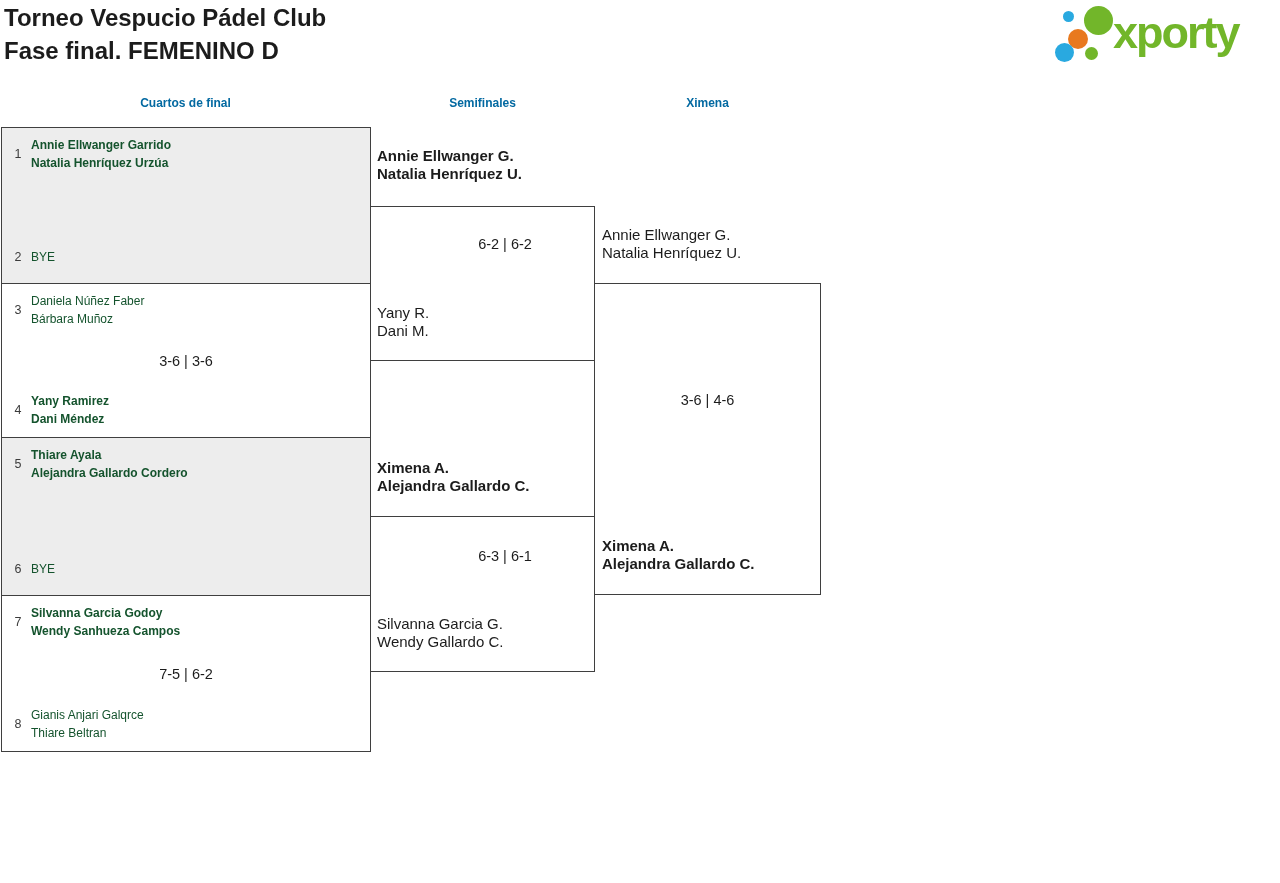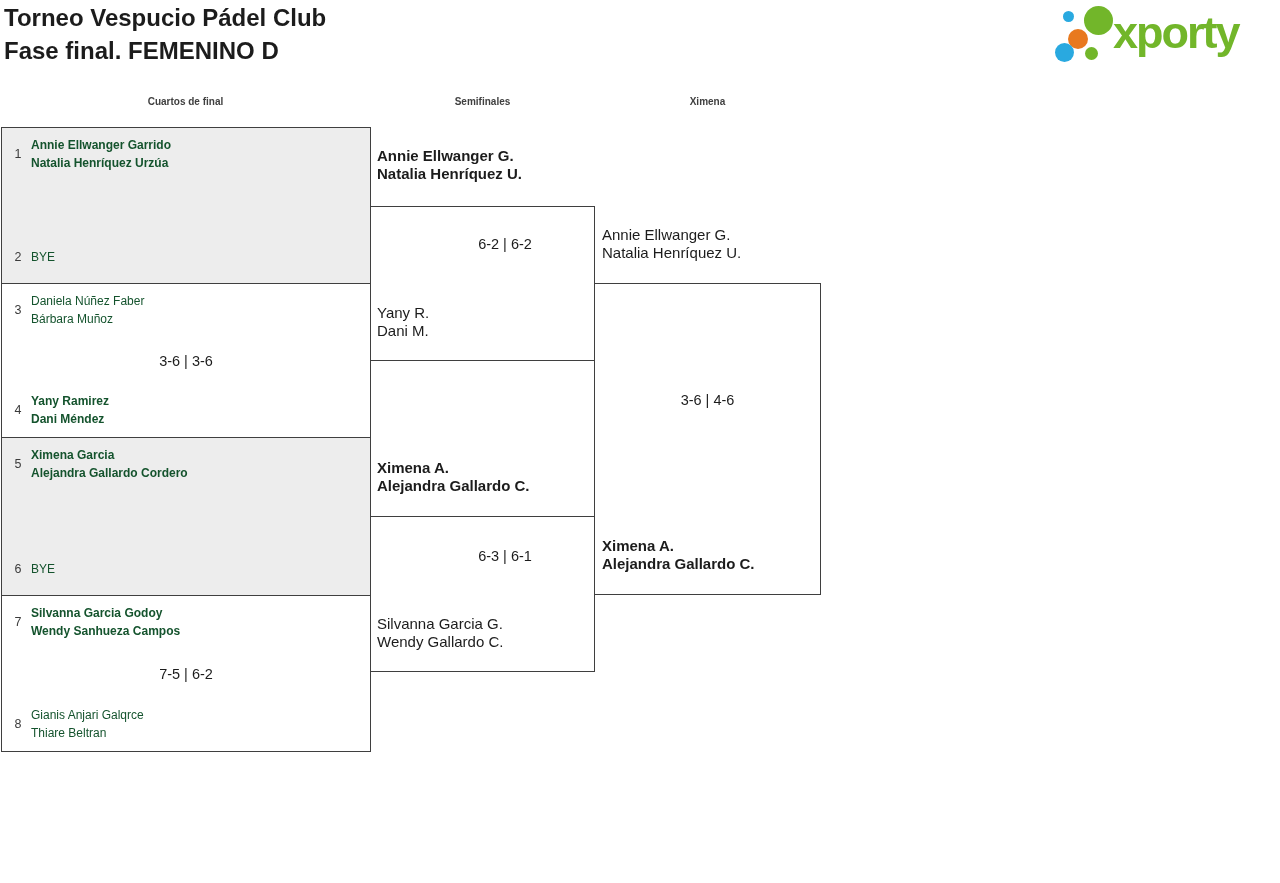--- a/index.html
+++ b/index.html
@@ -43,23 +43,23 @@
     line-height: 48px;
     color: #72b62a;
     text-align: right;
   }
 
   
   .round-header {
     position: absolute;
     top: 96px;
     text-align: center;
-    font-size: 10px;
+    font-size: 12px;
     font-weight: 700;
-    color: #404040;
+    color: #0369a1;
   }
   .round-header.r1 { left: 1px;   width: 369px; }
   .round-header.r2 { left: 370px; width: 225px; }
   .round-header.r3 { left: 594px; width: 227px; }
 
   
   .box {
     position: absolute;
     border: 1px solid #3f3f3f;
     box-sizing: border-box;
@@ -179,21 +179,21 @@
         <div>Yany Ramirez</div>
         <div>Dani Méndez</div>
       </div>
     </div>
   </div>
 
   <div class="box qf qf3 gray">
     <div class="team top">
       <div class="seed">5</div>
       <div class="names bold">
-        <div>Ximena Garcia</div>
+        <div>Thiare Ayala</div>
         <div>Alejandra Gallardo Cordero</div>
       </div>
     </div>
     <div class="team bottom-bye">
       <div class="seed">6</div>
       <div class="names">
         <div>BYE</div>
       </div>
     </div>
   </div>

